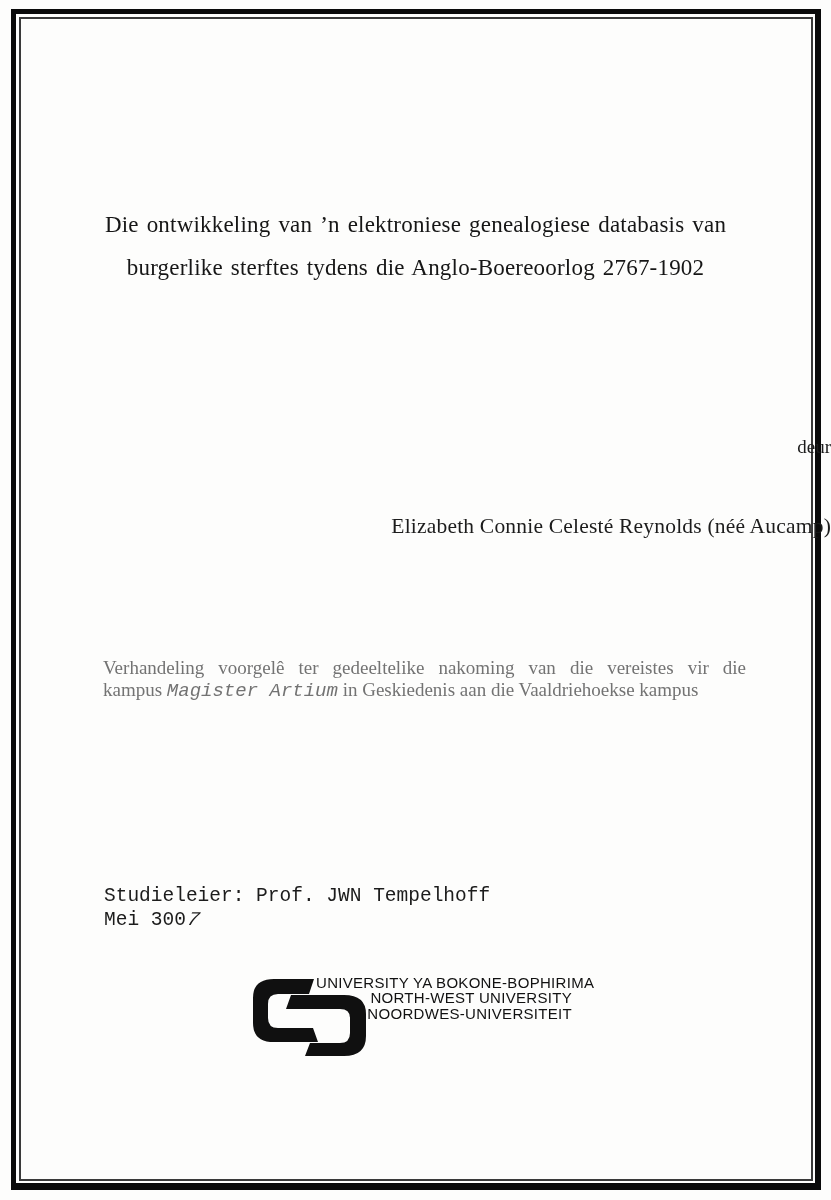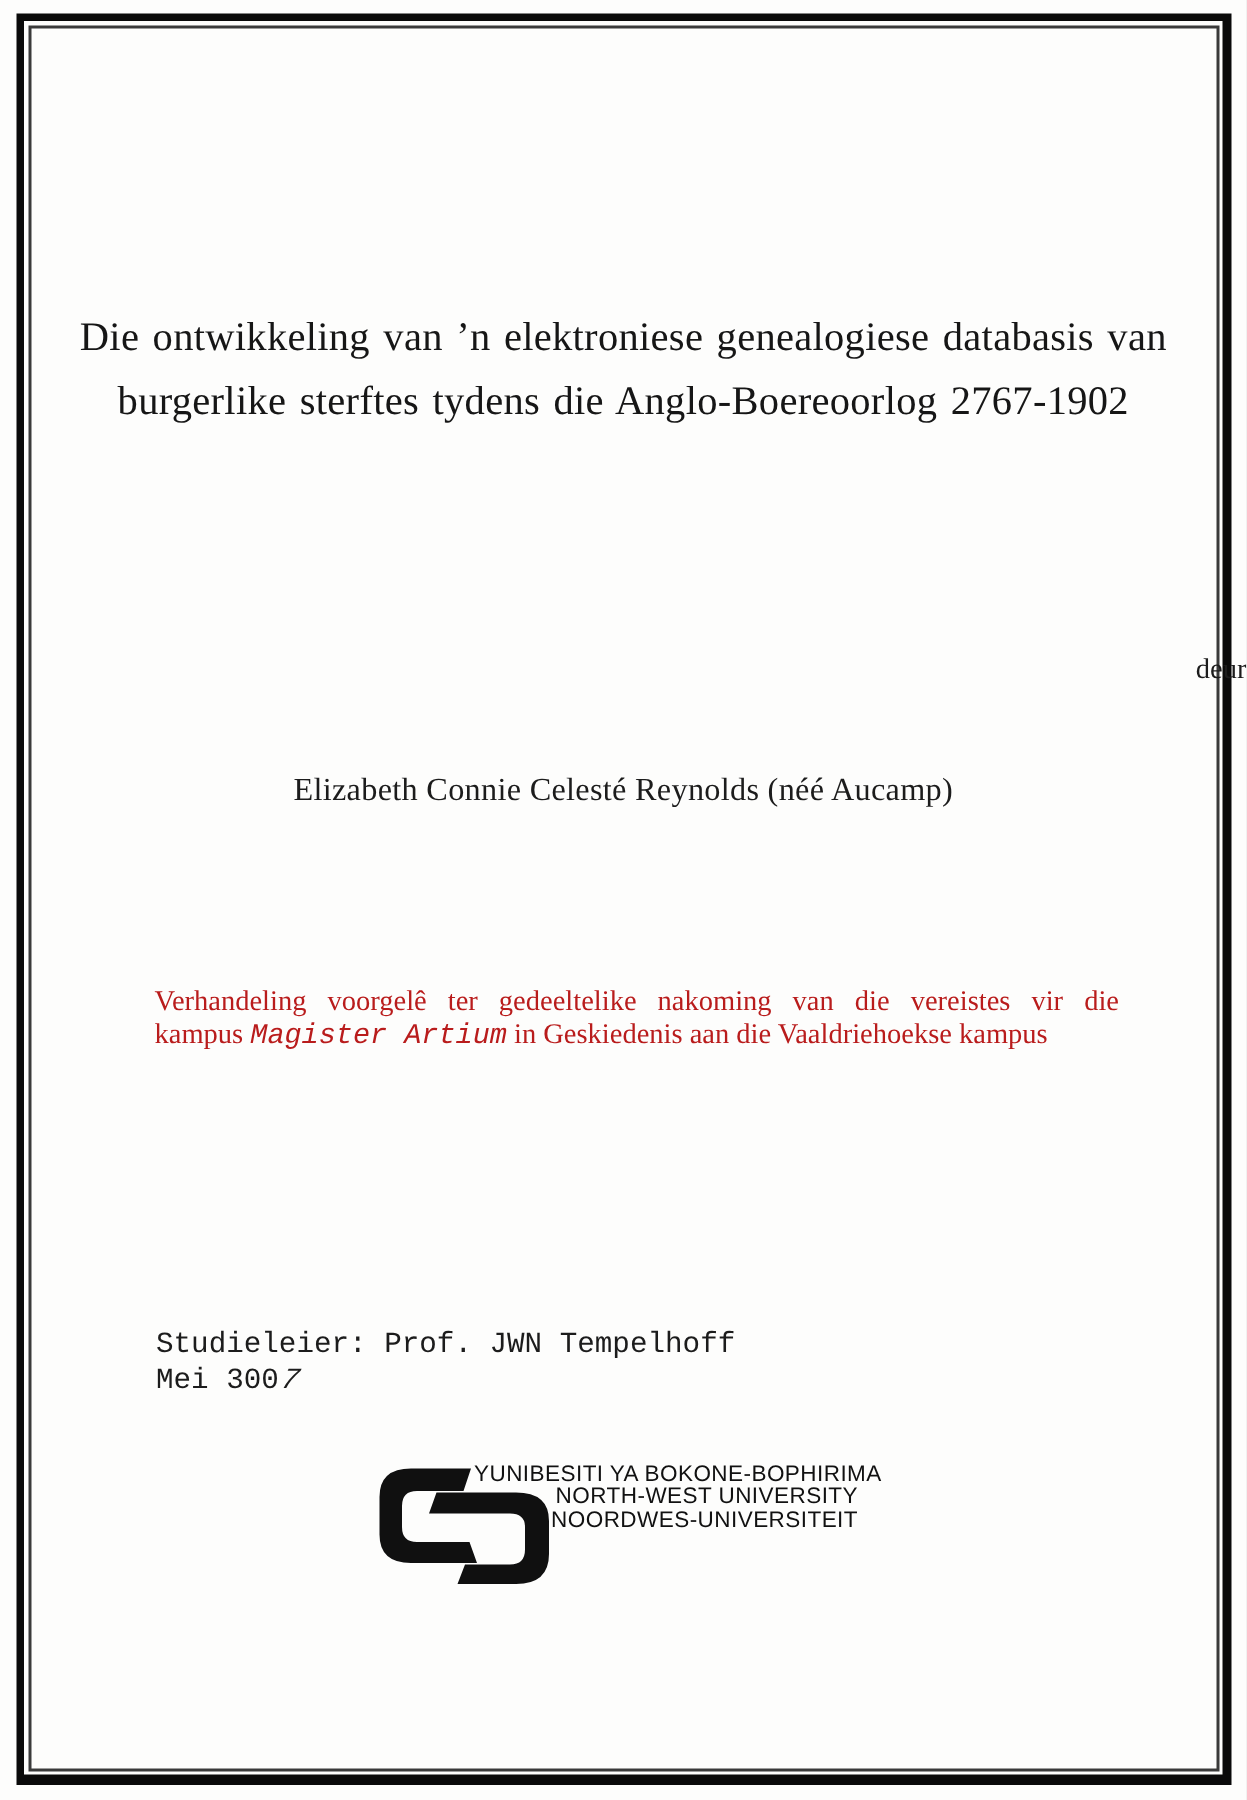--- a/index.html
+++ b/index.html
@@ -28,49 +28,49 @@
     position: absolute;
     left: 19px; top: 17px; right: 18px; bottom: 19px;
     border: 2px solid #3a3a3a;
   }
   
   .title-block {
     position: absolute;
     left: 0; right: 0;
     top: 203px;
     text-align: center;
-    font-size: 27px;
+    font-size: 23px;
     line-height: 43px;
     word-spacing: 2px;
     letter-spacing: 0.2px;
     color: #161616;
   }
   .byline {
     position: absolute;
     left: 0; right: 0;
     top: 436px;
     text-align: right;
     font-size: 19px;
   }
   .author-line {
     position: absolute;
     left: 0; right: 0;
     top: 514px;
-    text-align: center;
+    text-align: right;
     font-size: 21.5px;
     letter-spacing: 0.2px;
   }
   .statement-block {
     position: absolute;
     left: 103px;
     width: 643px;
     top: 657px;
     font-size: 19px;
     line-height: 22.3px;
-    color: #b91c1c;
+    color: #737373;
   }
   .stmt-line1 {
     text-align: justify;
     text-align-last: justify;
   }
   .stmt-line2 .degree-italic {
     font-style: italic;
     font-family: Liberation Mono, monospace;
   }
   .supervisor-block {
@@ -142,19 +142,19 @@
   </div>
 
   <div class="logo">
     <svg class="logo-mark" viewBox="0 0 116 90" xmlns="http://www.w3.org/2000/svg" aria-hidden="true">
 
       <path fill="#101010" d="M 22 11 Q 1 11 1 30 L 1 55 Q 1 74 22 74 L 66 74 L 61 60 L 26 60 Q 16 60 16 50 L 16 36 Q 16 26 26 26 L 57 26 L 62 11 Z"></path>
 
       <path fill="#101010" d="M 39 27 L 92 27 Q 114 27 114 46 L 114 68 Q 114 88 92 88 L 53 88 L 58 75 L 88 75 Q 98 75 98 65 L 98 50 Q 98 41 88 41 L 34 41 Z"></path>
     </svg>
     <div class="logo-text">
-      <div>YUNIBESITI YA BOKONE-BOPHIRIMA</div>
+      <div>UNIVERSITY YA BOKONE-BOPHIRIMA</div>
       <div>NORTH-WEST UNIVERSITY</div>
       <div>NOORDWES-UNIVERSITEIT</div>
     </div>
   </div>
 
 </div>
 
 </body></html>

